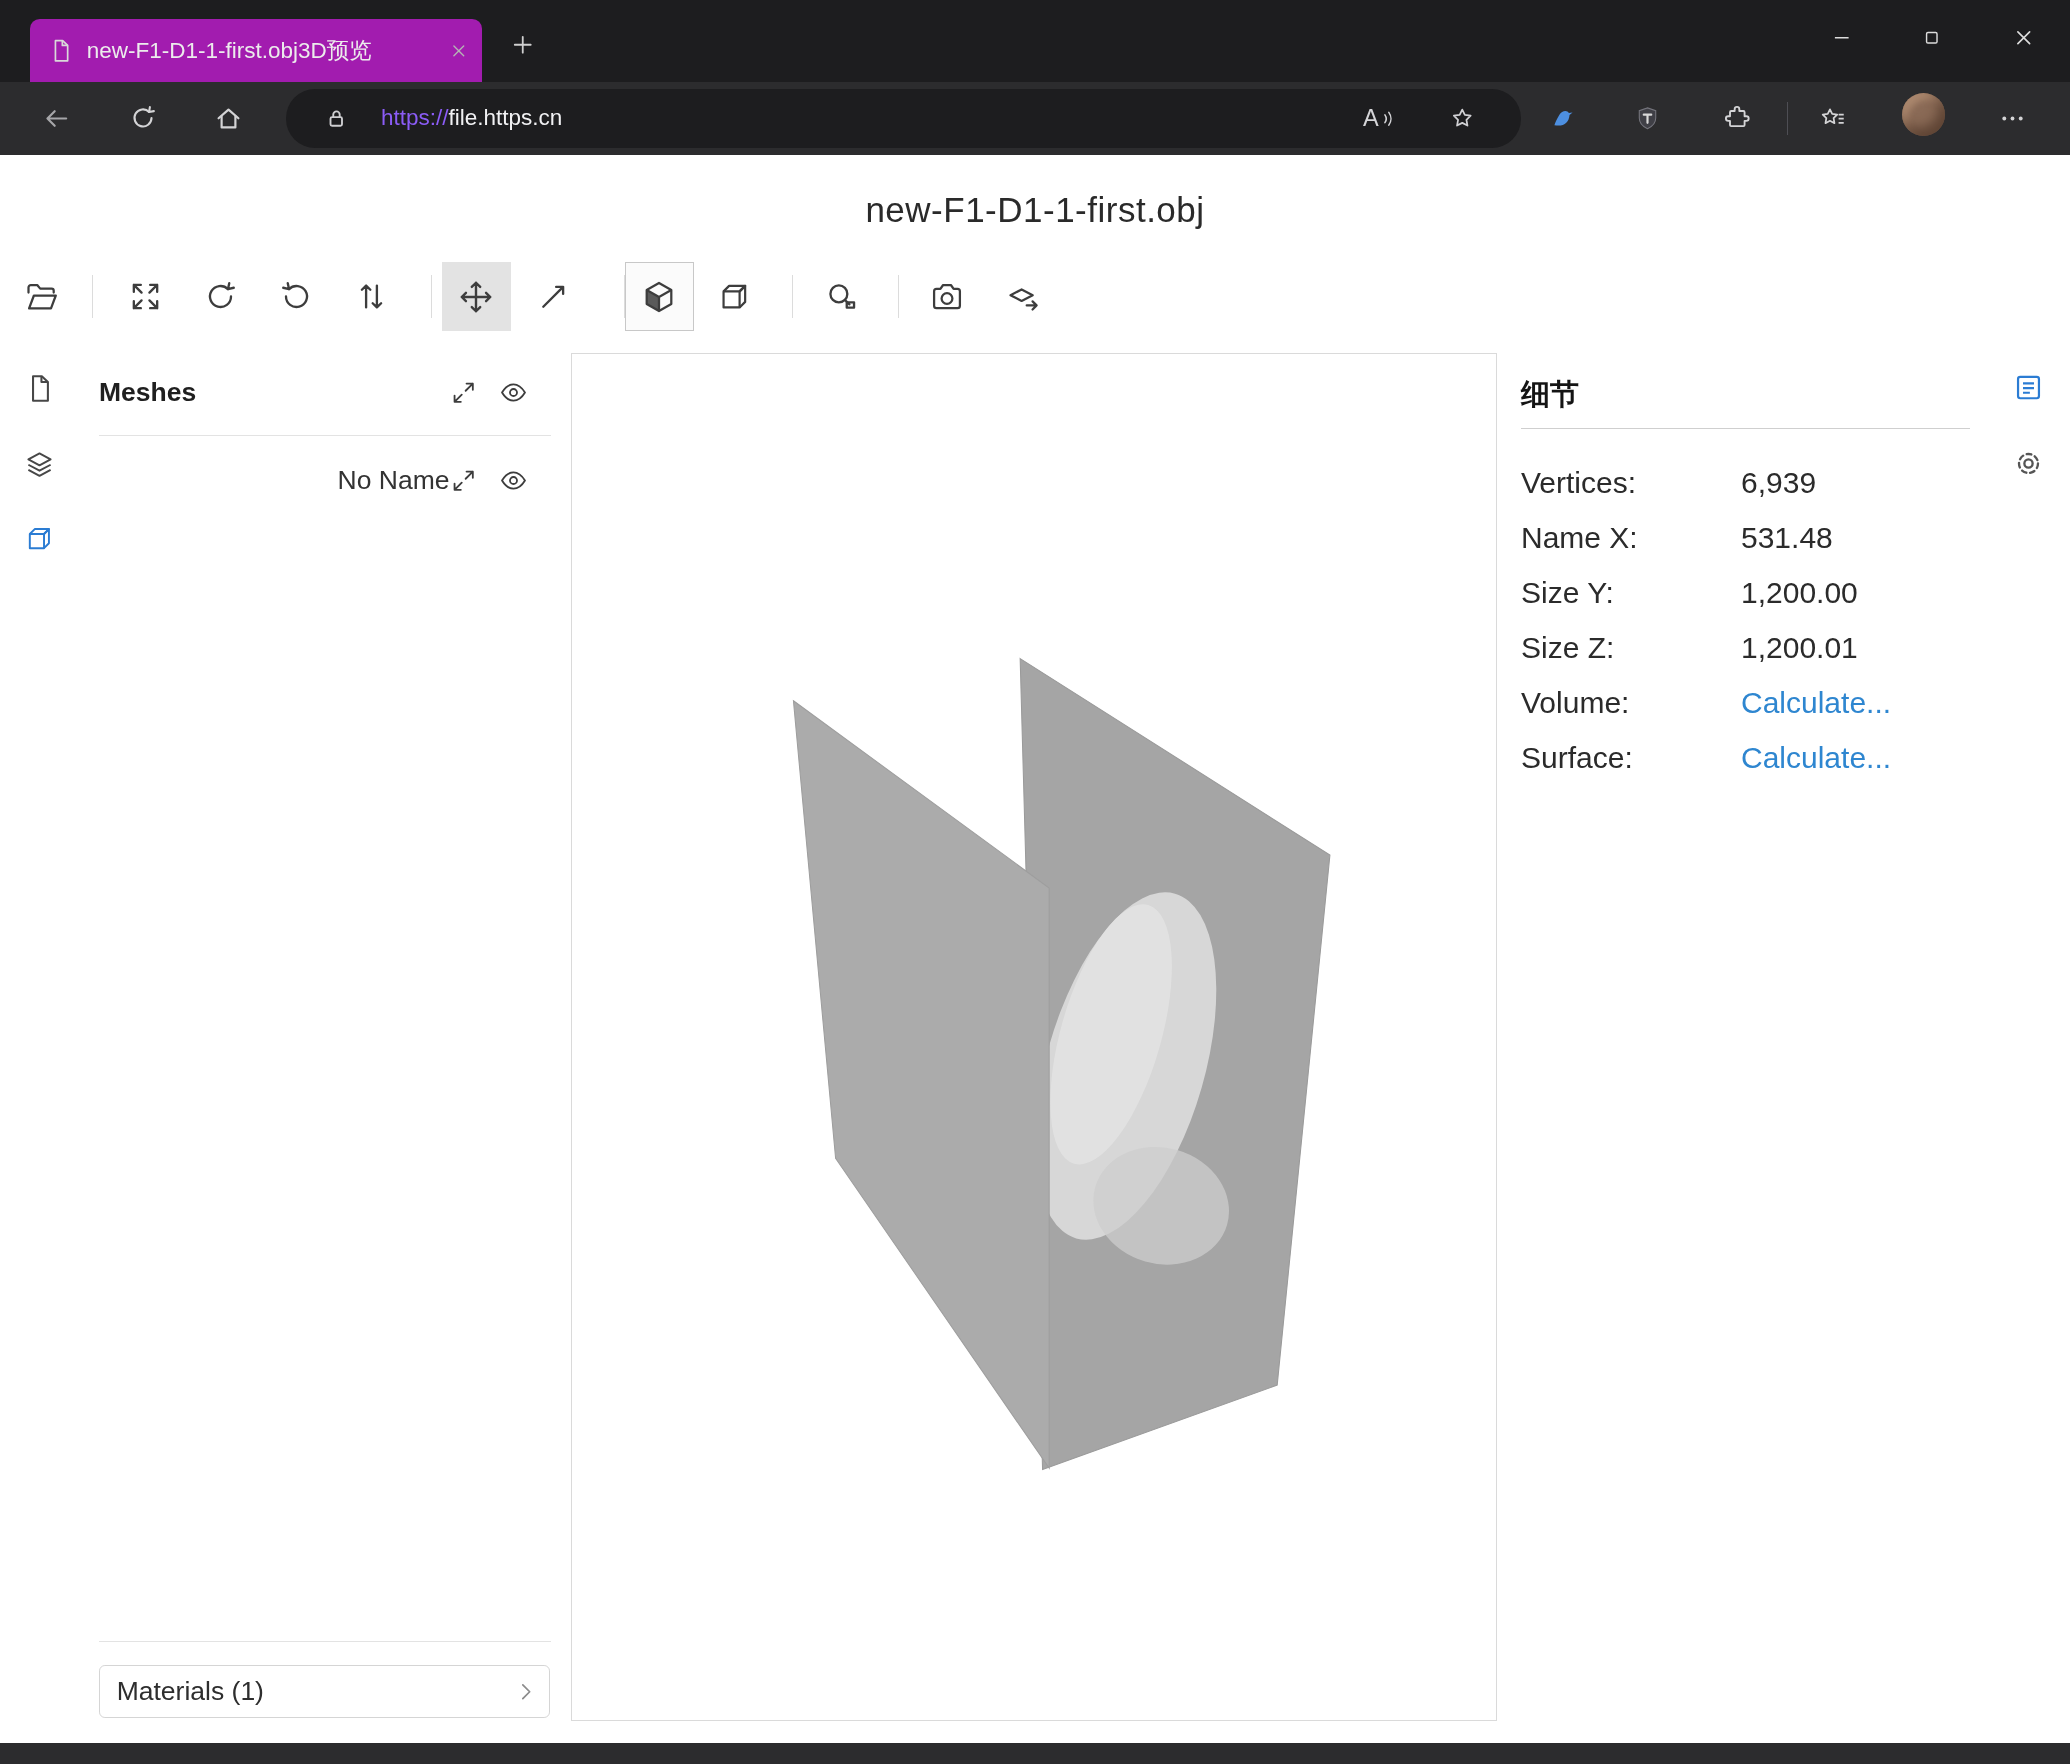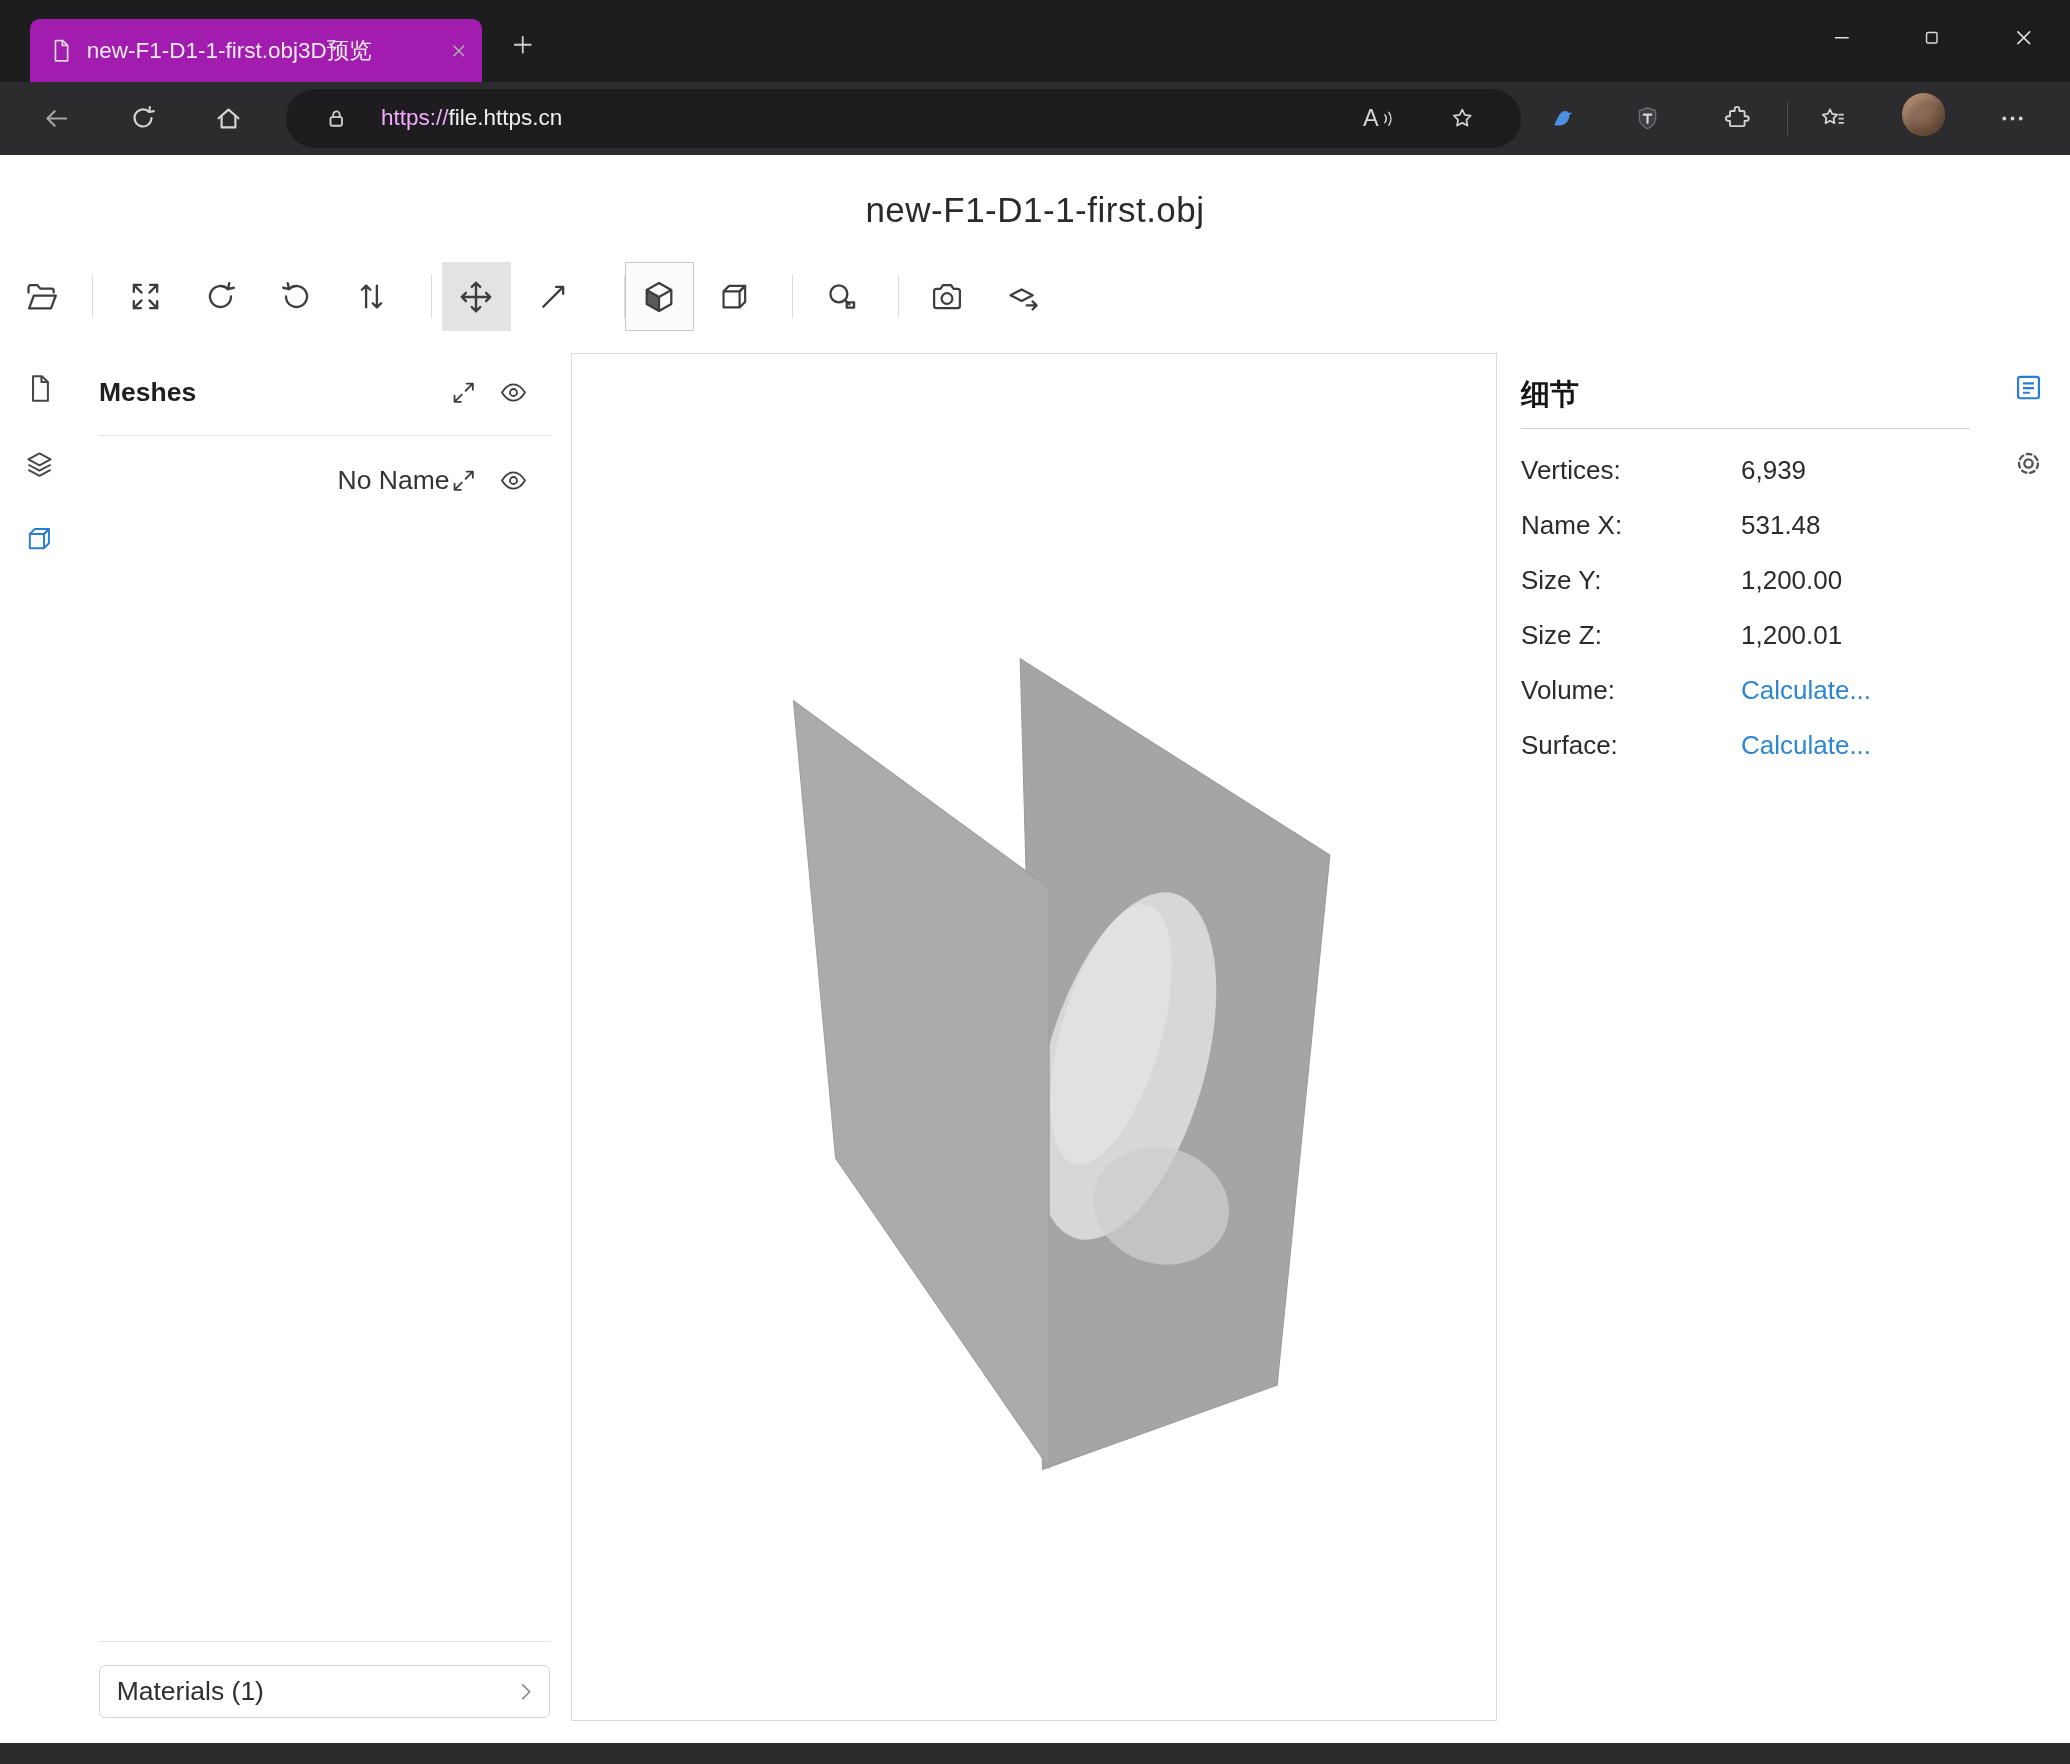--- a/index.html
+++ b/index.html
@@ -11,21 +11,21 @@
   #tab{position:absolute;left:30px;top:18.6px;width:452px;height:64px;background:#a21caf;border-radius:9.8px 9.8px 0 0;display:flex;align-items:center;gap:13.7px;padding:0 13.7px 0 17.6px}
   #tab .tab-title{flex:1;color:#ececec;font-size:22.5px;white-space:nowrap;overflow:hidden;text-overflow:ellipsis}
   .chrome-ic{display:flex;align-items:center;justify-content:center}
   #newtab{position:absolute;left:503px;top:25.5px;width:39px;height:39px}
   .wctl{position:absolute;top:5.9px;width:61px;height:63px;display:flex;align-items:center;justify-content:center}
   #navbar{position:absolute;left:0;top:82px;width:2070px;height:73px;background:#2c2c2e}
   .nav-ic{position:absolute;top:15.7px;width:41px;height:41px;display:flex;align-items:center;justify-content:center;border-radius:5.9px}
   #addressbar{position:absolute;left:286px;top:6.9px;width:1235px;height:59px;border-radius:29px;background:#1d1d1f}
   #addressbar .addr-in{position:absolute;top:0;height:59px;display:flex;align-items:center}
   #url-text{position:absolute;left:95px;top:0;height:59px;display:flex;align-items:center;font-size:22.5px;white-space:nowrap;max-width:961px;overflow:hidden}
-  .url-dim{color:#f0abfc}
+  .url-dim{color:#8b5cf6}
   .url-host{color:#f1f1f3}
   #read-aloud{left:1077px;width:39px;color:#d5d5d8;font-size:23.5px;gap:2px}
   .nav-divider{position:absolute;left:1787px;top:19.6px;width:1px;height:33px;background:#4e4e54}
   #avatar{position:absolute;left:1902px;top:10.8px;width:43px;height:43px;border-radius:50%;background:#8a6a56;box-shadow:inset -5.9px -7.8px 11.8px rgba(60,38,25,.55), inset 4.9px 5.9px 7.8px rgba(214,176,142,.45)}
 
   
   #page-title{position:absolute;left:0;top:190px;width:2070px;text-align:center;font-size:35px;color:#2a2a2a;letter-spacing:0.5px}
   #toolbar{position:absolute;left:7.8px;top:262px;width:1176px;height:69px}
   .tbtn{position:absolute;top:0;width:69px;height:69px;display:flex;align-items:center;justify-content:center;border:1px solid transparent;color:#3d3d3d}
   .tbtn.sel-bg{background:#e3e3e3}
@@ -43,21 +43,21 @@
   .hdiv{position:absolute;background:#e3e3e3;height:1px}
   #mesh-row{position:absolute;left:99px;top:453px;width:452px;height:55px;display:flex;align-items:center;justify-content:flex-end}
   #mesh-row .mesh-label{font-size:26.5px;color:#333;padding-left:11.8px}
   #materials-btn{position:absolute;left:99px;top:1665px;width:451px;height:53px;border:1px solid #d5d5d5;border-radius:5.9px;display:flex;align-items:center;justify-content:space-between;padding:0 11.8px 0 16.7px;color:#2e2e2e;font-size:26.5px}
 
   #viewport{position:absolute;left:571px;top:353px;width:926px;height:1368px;border:1px solid #dadada;background:#fff}
   #viewport svg{width:100%;height:100%;display:block}
 
   #details-title{position:absolute;left:1521px;top:375px;font-size:29px;font-weight:700;color:#141414}
   #details-rows{position:absolute;left:1521px;top:455px;width:449px}
-  .drow{height:55px;display:flex;font-size:26px;color:#2b2b2b}
+  .drow{height:55px;display:flex;align-items:center;font-size:30px;color:#2b2b2b}
   .drow .dlabel{width:220px}
   .drow .dvalue{color:#2b2b2b}
   .drow .dvalue.link{color:#2e86d0}
 
   #bottombar{position:absolute;left:0;top:1743px;width:2070px;height:21.6px;background:#2c2c2e}
 
   .ic{display:block}
 </style>
 </head>
 <body>

